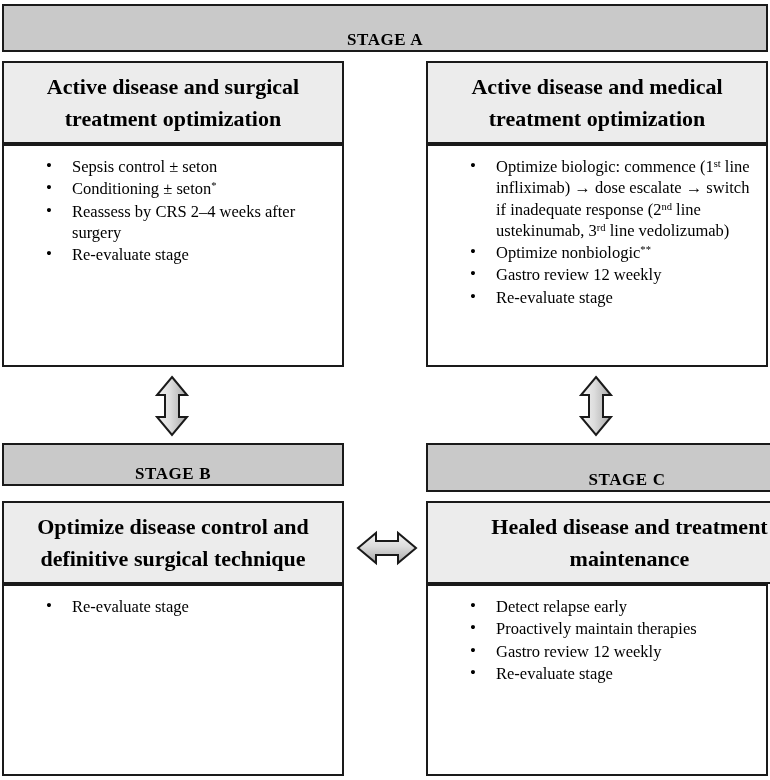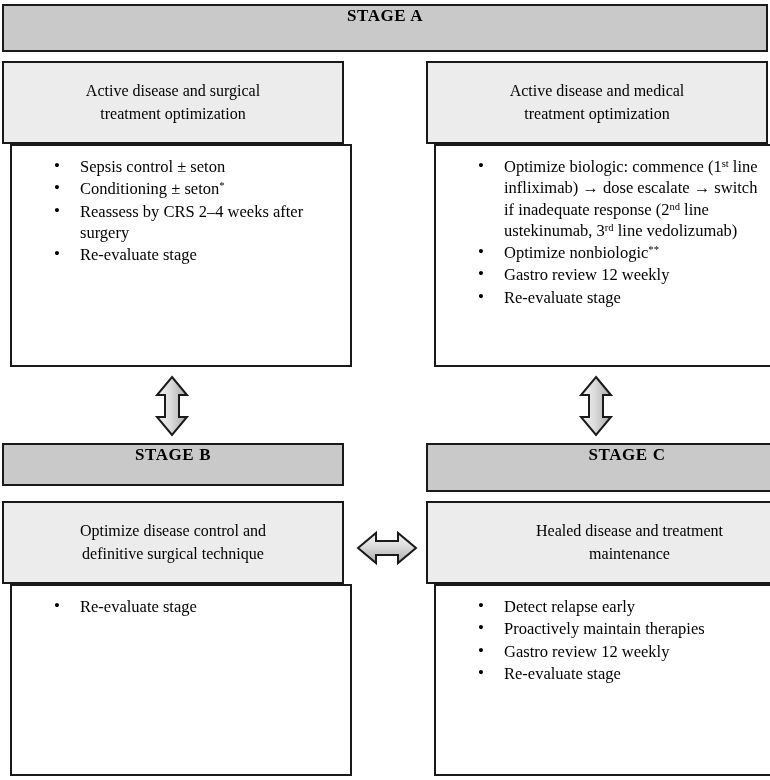--- a/index.html
+++ b/index.html
@@ -18,45 +18,44 @@
 
   
   .box {
     position: absolute;
     box-sizing: border-box;
     border: 2px solid #1a1a1a;
   }
   .stage-bar {
     background: #c9c9c9;
     display: flex;
-    align-items: flex-start;
+    align-items: flex-end;
     justify-content: center;
   }
   .stage-bar-label {
     font-weight: bold;
     font-size: 17px;
     letter-spacing: 0.6px;
   }
   .title-box {
     background: #ececec;
     display: flex;
     align-items: center;
     justify-content: center;
     text-align: center;
   }
   .title-box-label {
-    font-weight: normal;
-    font-size: 16px;
+    font-weight: bold;
+    font-size: 22px;
     line-height: 1.42;
     padding: 0 12px;
   }
   .list-box {
     background: #ffffff;
     padding: 10px 8px 8px 8px;
-    margin-left: 8px;
   }
 
   
   ul.bullets {
     margin: 0;
     padding: 0 6px 0 34px;
     list-style: none;
   }
   ul.bullets li {
     position: relative;

